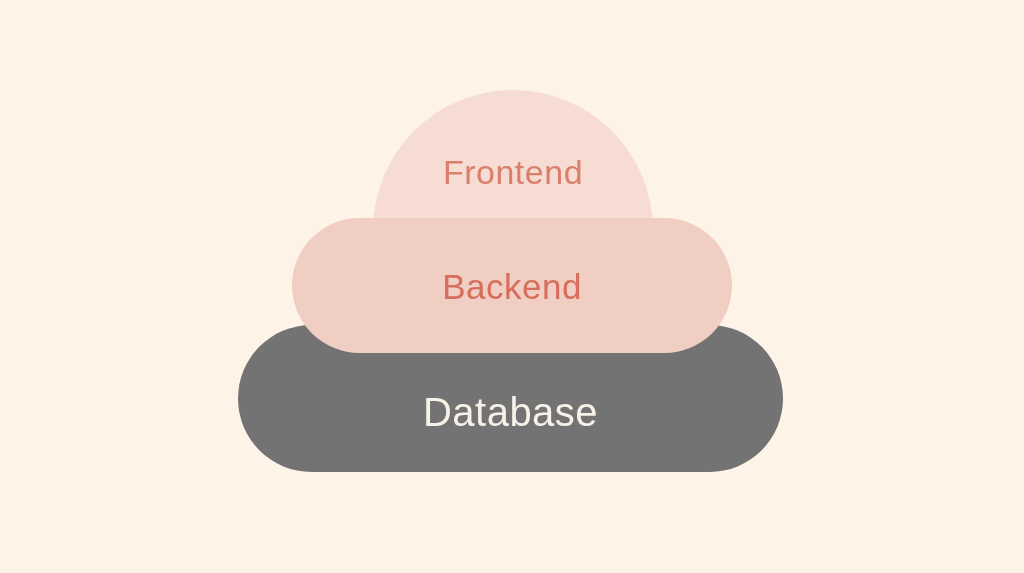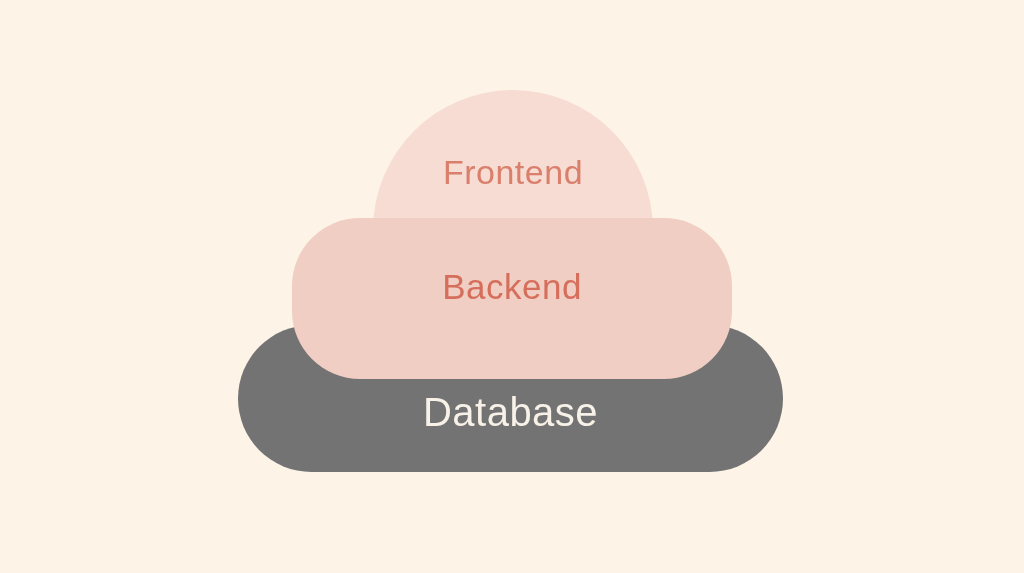--- a/index.html
+++ b/index.html
@@ -32,21 +32,21 @@
     z-index: 1;
   }
   .dome .layer-label {
     top: 82px;
     font-size: 34px;
   }
   .pill-backend {
     left: 292px;
     top: 218px;
     width: 440px;
-    height: 161px;
+    height: 135px;
     border-radius: 68px;
     z-index: 3;
   }
   .pill-backend .layer-label {
     top: 69px;
     font-size: 35px;
   }
   .pill-database {
     left: 238px;
     top: 325px;

